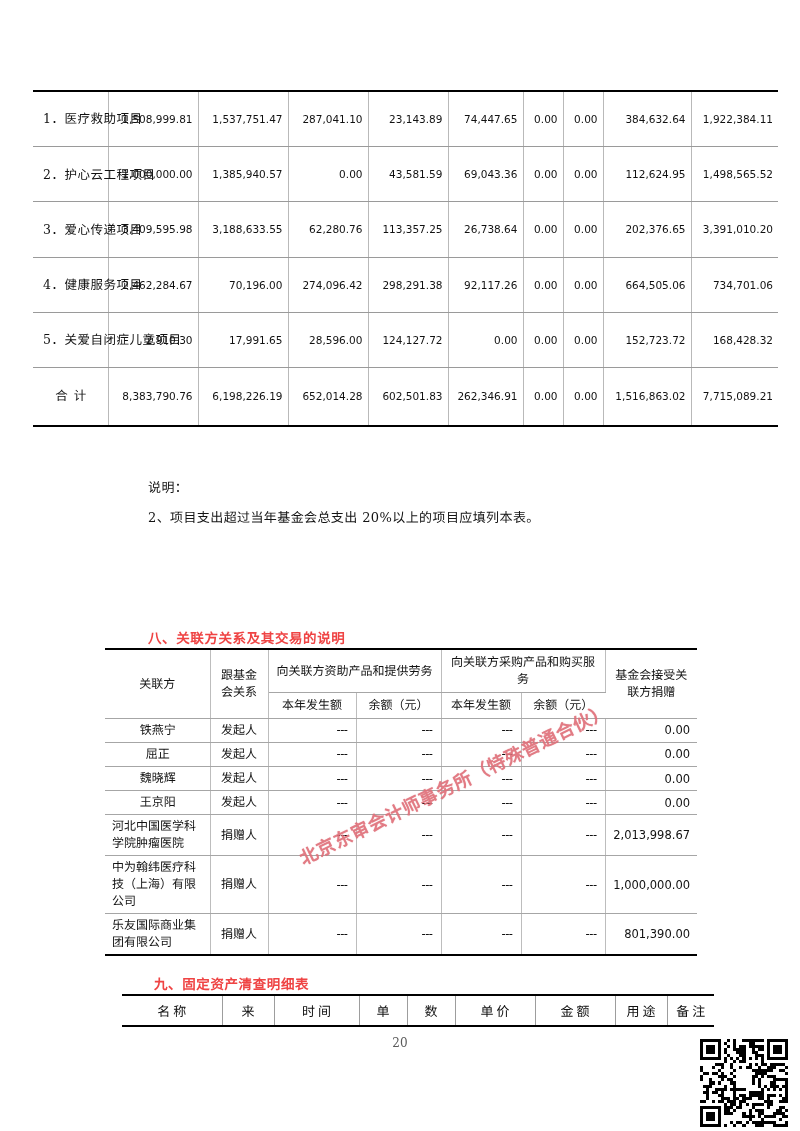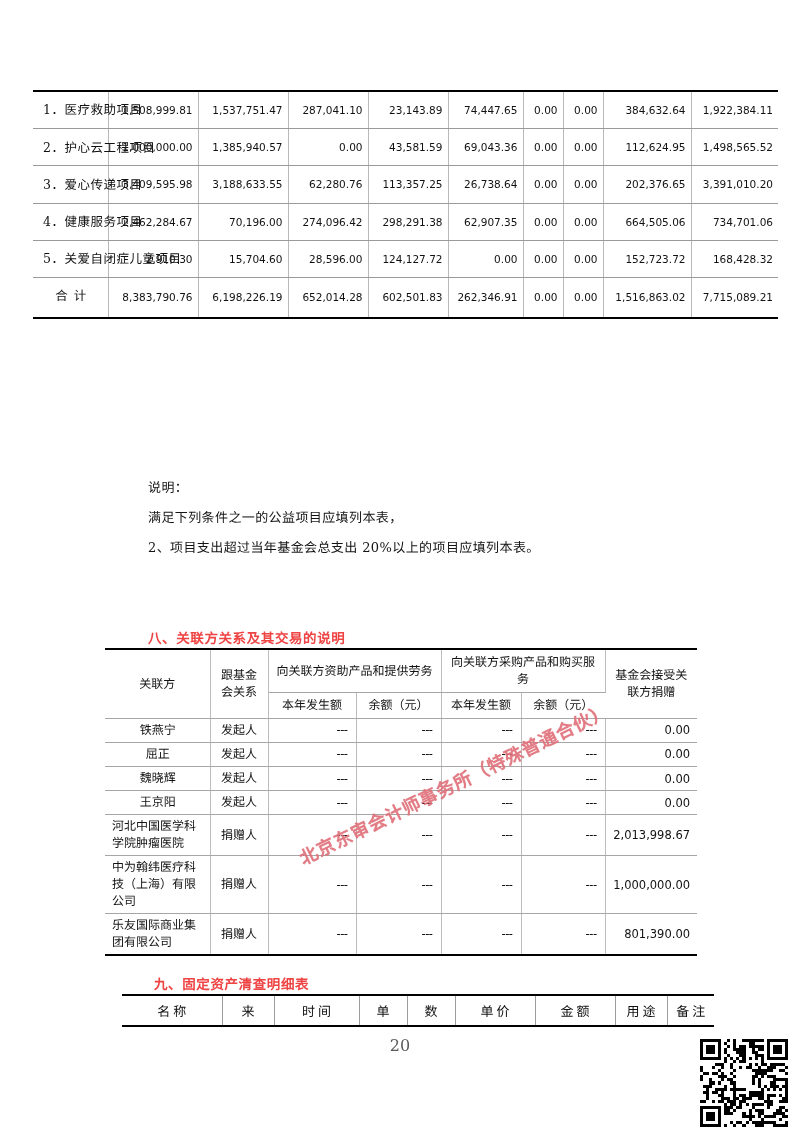--- a/index.html
+++ b/index.html
@@ -63,41 +63,41 @@
     left: 33px;
     top: 90px;
     width: 745px;
     border-top: 2.5px solid #000;
     border-bottom: 2.5px solid #000;
   }
   #t1 td {
     border-right: 1px solid #b9b9b9;
     border-bottom: 1px solid #9a9a9a;
     font-size: 10.5px;
-    padding: 11px 5px;
+    padding: 20px 5px;
     text-align: right;
     white-space: nowrap;
     line-height: 1.35;
     color: #111;
   }
   #t1 tr:last-child td { border-bottom: 0; }
   #t1 td:last-child { border-right: 0; }
   #t1 td.label {
     text-align: left;
     font-family: "DejaVu Serif", "Liberation Serif", serif;
     font-size: 12.5px;
     line-height: 1.55;
     padding: 6px 6px 6px 10px;
     letter-spacing: .5px;
     color: #111;
   }
   #t1 td.label.indent2 { text-align: center; }
   #t1 td.total-label {
     text-align: center;
-    font-family: Liberation Mono, monospace;
+    font-family: Liberation Serif, serif;
     font-size: 12.5px;
     letter-spacing: 6px;
     padding-left: 12px;
   }
 
   
   .section-head {
     position: absolute;
     font-family: "DejaVu Serif", "Liberation Serif", serif;
     font-size: 13.5px;
@@ -182,21 +182,21 @@
   }
   #t3 td:last-child { border-right: 0; }
 
   
   .page-num {
     position: absolute;
     left: 0; right: 0;
     top: 1036px;
     text-align: center;
     font-family: "DejaVu Serif", "Liberation Serif", serif;
-    font-size: 16px;
+    font-size: 12px;
     color: #5a5a5a;
   }
 
   
   .qr {
     position: absolute;
     right: 12px;
     bottom: 4px;
     width: 88px;
     height: 88px;
@@ -258,30 +258,30 @@
         <td>0.00</td>
         <td>202,376.65</td>
         <td>3,391,010.20</td>
       </tr>
       <tr>
         <td class="label indent2">4．健康服务项目</td>
         <td>2,462,284.67</td>
         <td>70,196.00</td>
         <td>274,096.42</td>
         <td>298,291.38</td>
-        <td>62,907.35</td>
+        <td>92,117.26</td>
         <td>0.00</td>
         <td>0.00</td>
         <td>664,505.06</td>
         <td>734,701.06</td>
       </tr>
       <tr>
         <td class="label indent2">5．关爱自闭症儿童项目</td>
         <td>2,910.30</td>
-        <td>15,704.60</td>
+        <td>17,991.65</td>
         <td>28,596.00</td>
         <td>124,127.72</td>
         <td>0.00</td>
         <td>0.00</td>
         <td>0.00</td>
         <td>152,723.72</td>
         <td>168,428.32</td>
       </tr>
       <tr>
         <td class="total-label">合计</td>
@@ -293,21 +293,20 @@
         <td>0.00</td>
         <td>0.00</td>
         <td>1,516,863.02</td>
         <td>7,715,089.21</td>
       </tr>
     </tbody>
   </table>
 
   <div class="notes">
     <p>说明：</p>
-    <p>满足下列条件之一的公益项目应填列本表，</p>
     <p class="ind">2、项目支出超过当年基金会总支出 20%以上的项目应填列本表。</p>
   </div>
 
   <div class="section-head" style="left:148px; top:627px;">八、关联方关系及其交易的说明</div>
 
   <table id="t2">
     <colgroup>
       <col style="width:105px">
         <col style="width:58px">
         <col style="width:88px">

